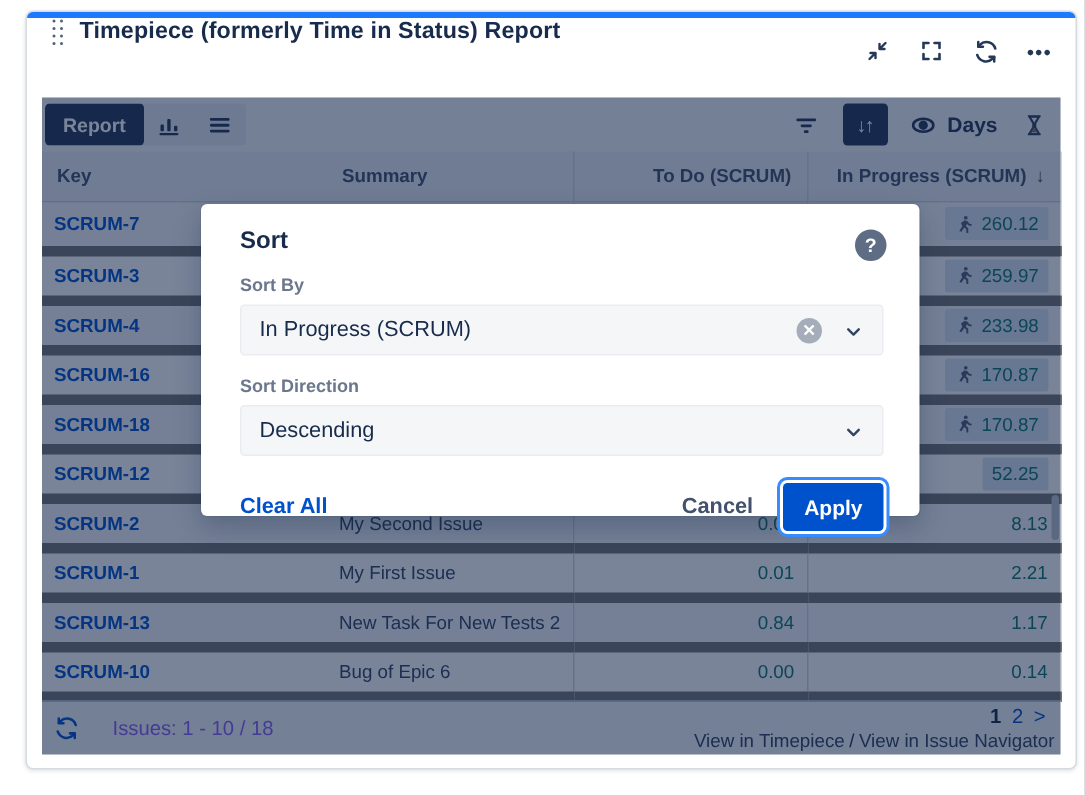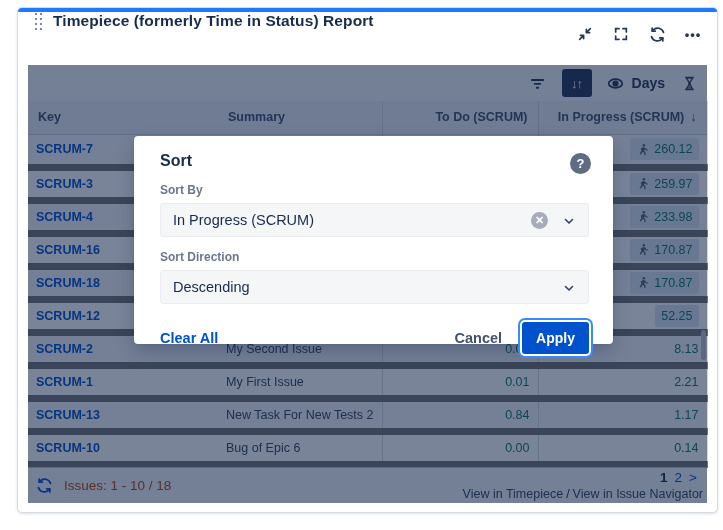--- a/index.html
+++ b/index.html
@@ -45,21 +45,21 @@
   td.col-prog, th.col-prog { border-left:1px solid #cfd6df; border-right:1px solid #cfd6df; }
   .key-link { color:#0052cc; font-weight:700; cursor:pointer; }
   td.num { color:#0f766e; }
   .cell-pill { display:inline-flex; align-items:center; justify-content:flex-end; gap:5px; background:#d9e2ef; border-radius:2px; padding:4px 6px; min-width:0; }
   .runner { color:#505f79; display:inline-flex; }
   .sort-arrow { font-weight:700; color:#42526e; margin-left:6px; }
   .scroll-thumb { position:absolute; right:1px; top:265px; width:5px; height:30px; background:#b9c0cc; border-radius:3px; z-index:1; }
 
   
   .g-footer { position:absolute; left:0; right:0; top:402px; height:36px; background:#f2f3f6; border-top:1px solid #b9c3d0; padding:3px 8px 0 8px; }
-  .f-left { position:absolute; left:8px; top:9px; display:flex; align-items:center; gap:11px; color:#c2410c; font-size:13.5px; }
+  .f-left { position:absolute; left:8px; top:9px; display:flex; align-items:center; gap:22px; color:#8b5cf6; font-size:13.5px; }
   .f-refresh { color:#0052cc; display:inline-flex; cursor:pointer; }
   .f-pages { position:absolute; right:10px; top:2px; font-size:13.5px; display:flex; gap:7px; }
   .f-pages .cur { color:#172b4d; font-weight:700; }
   .f-pages .pg { color:#0052cc; cursor:pointer; }
   .f-links { position:absolute; right:4px; top:19px; font-size:12.5px; color:#344563; }
   .f-links a { color:#344563; text-decoration:none; cursor:pointer; }
   .f-links .sep { margin:0 3px; color:#172b4d; }
 
   
   .modal { position:absolute; left:116px; top:128px; width:479px; height:208px; background:#fff; border-radius:4px;
@@ -118,20 +118,36 @@
       </span>
       <span class="icon-btn">
         <span class="more-glyph">•••</span>
       </span>
     </span>
   </div>
 
   <div class="content">
 
     <div class="toolbar">
+      <div class="btn-group">
+        <span class="report-btn">Report</span>
+        <span class="group-icon">
+          <svg width="18" height="18" viewBox="0 0 24 24" fill="currentColor">
+            <rect x="4" y="12" width="3" height="6" rx="1"></rect>
+              <rect x="10" y="7" width="3" height="11" rx="1"></rect>
+              <rect x="16" y="13" width="3" height="5" rx="1"></rect>
+            <rect x="3" y="19.5" width="17" height="2" rx="1"></rect>
+          </svg>
+        </span>
+        <span class="group-icon">
+          <svg width="17" height="17" viewBox="0 0 24 24" fill="none" stroke="currentColor" stroke-width="2.6" stroke-linecap="round">
+            <path d="M4 6.5h16M4 12h16M4 17.5h16"></path>
+          </svg>
+        </span>
+      </div>
       <div class="toolbar-right">
         <span class="icon-btn">
           <svg width="17" height="17" viewBox="0 0 24 24" fill="none" stroke="currentColor" stroke-width="2.6" stroke-linecap="round">
             <path d="M4 7h16M8 12.5h8M11 18h2"></path>
           </svg>
         </span>
         <span class="sort-toggle">↓↑</span>
         <span class="unit">
           <span class="icon-btn">
             <svg width="19" height="19" viewBox="0 0 24 24" fill="none" stroke="currentColor" stroke-width="2.2">

